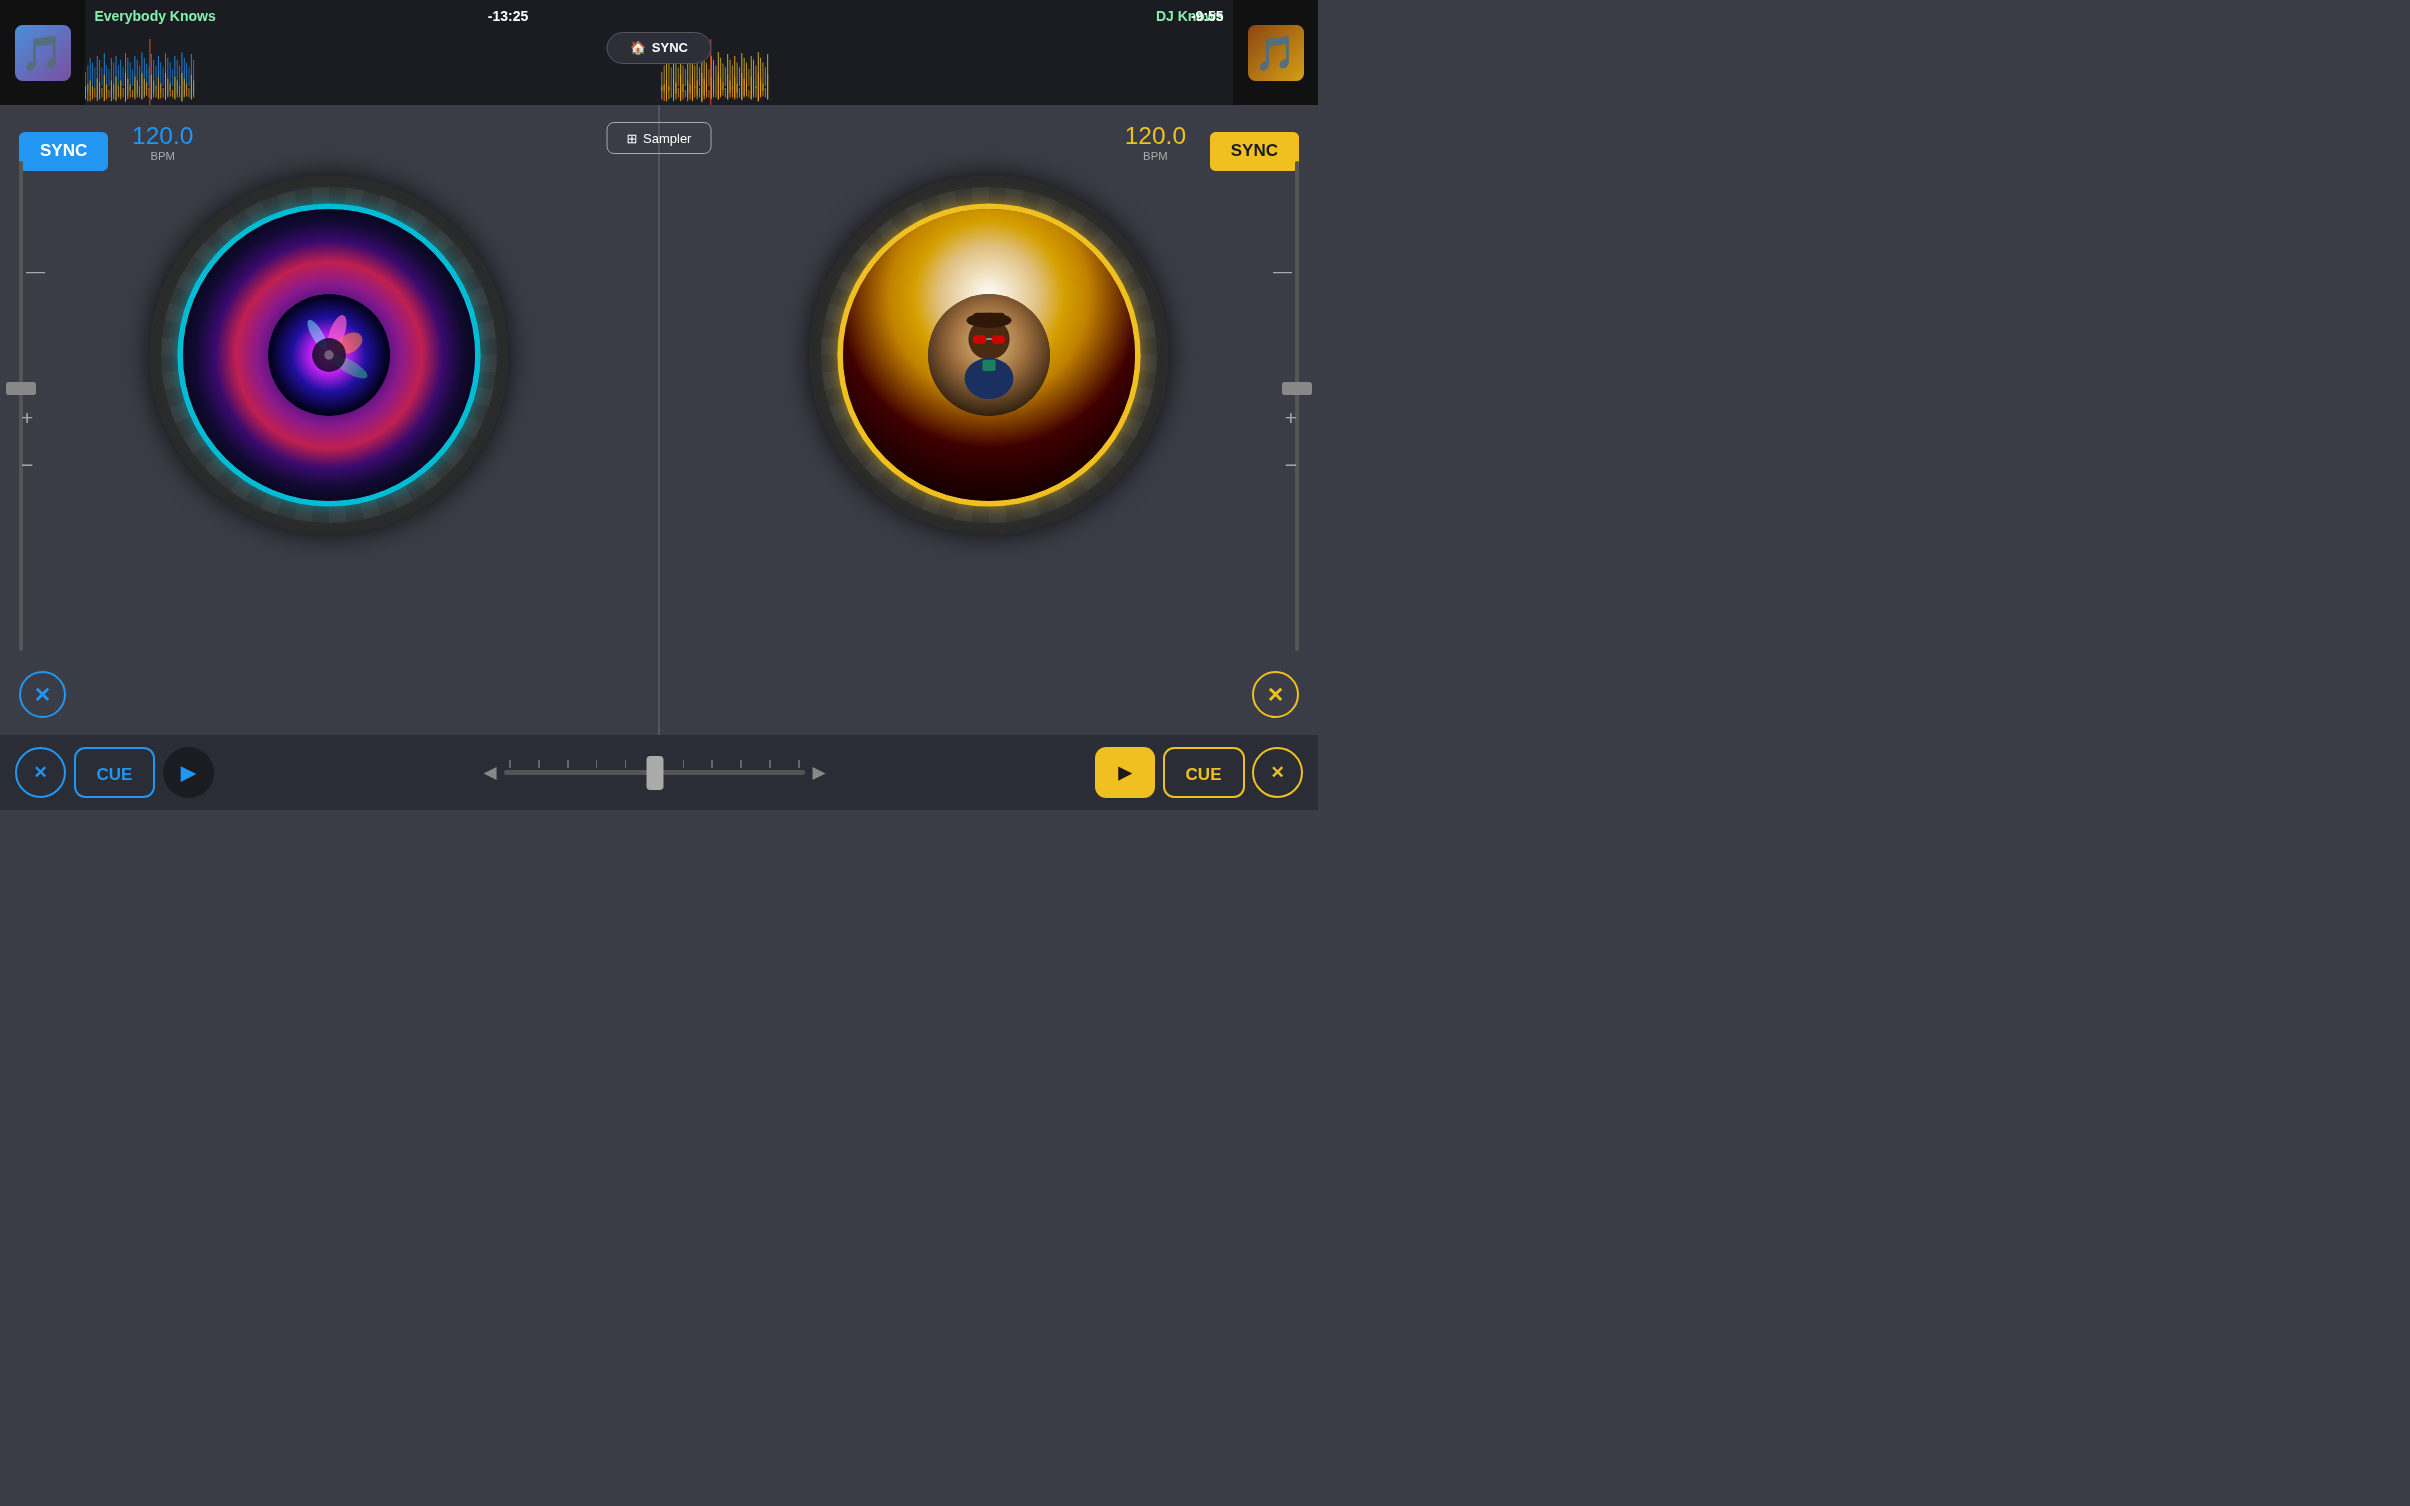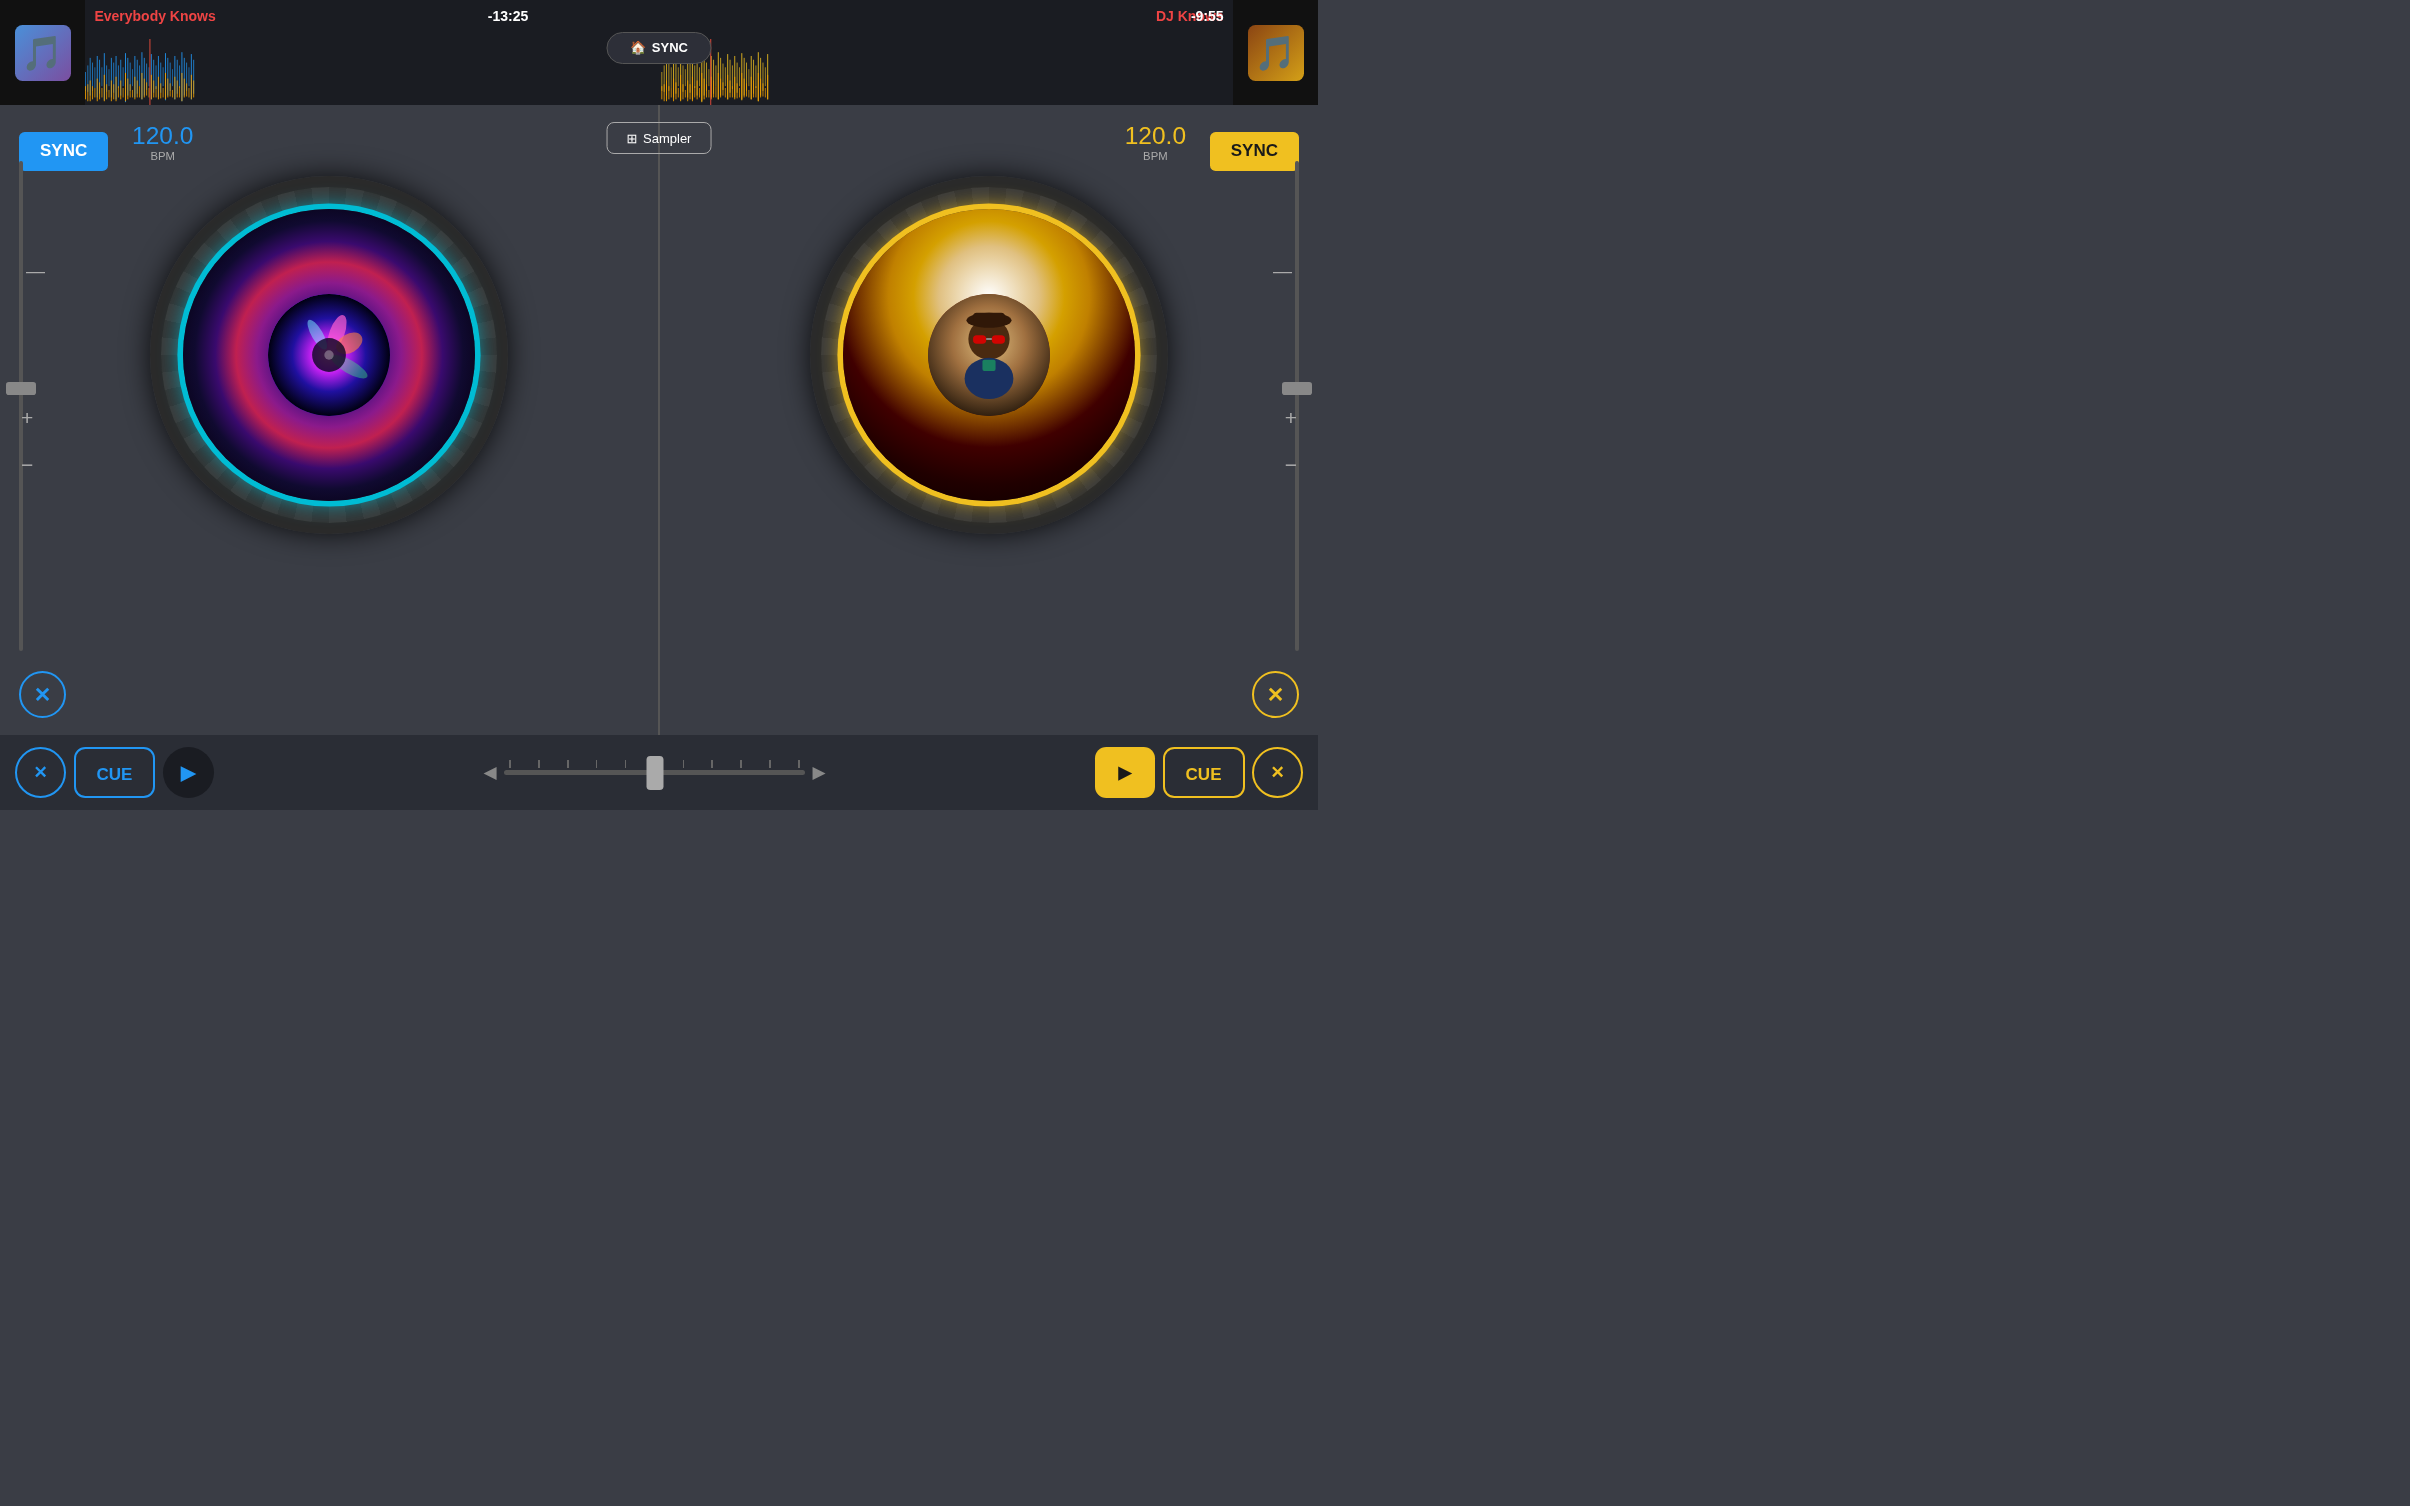--- a/index.html
+++ b/index.html
@@ -42,21 +42,21 @@
     }
     .waveform-section {
       flex: 1;
       height: 105px;
       position: relative;
       overflow: hidden;
     }
     .track-title {
       position: absolute;
       top: 7.5px;
-      color: #ef4444;
+      color: #86efac;
       font-size: 14px;
       font-weight: bold;
     }
     .track-title.left { left: 9.4px; }
     .track-title.right { right: 9.4px; }
     .time-display {
       position: absolute;
       top: 7.5px;
       color: #fff;
       font-size: 14px;

